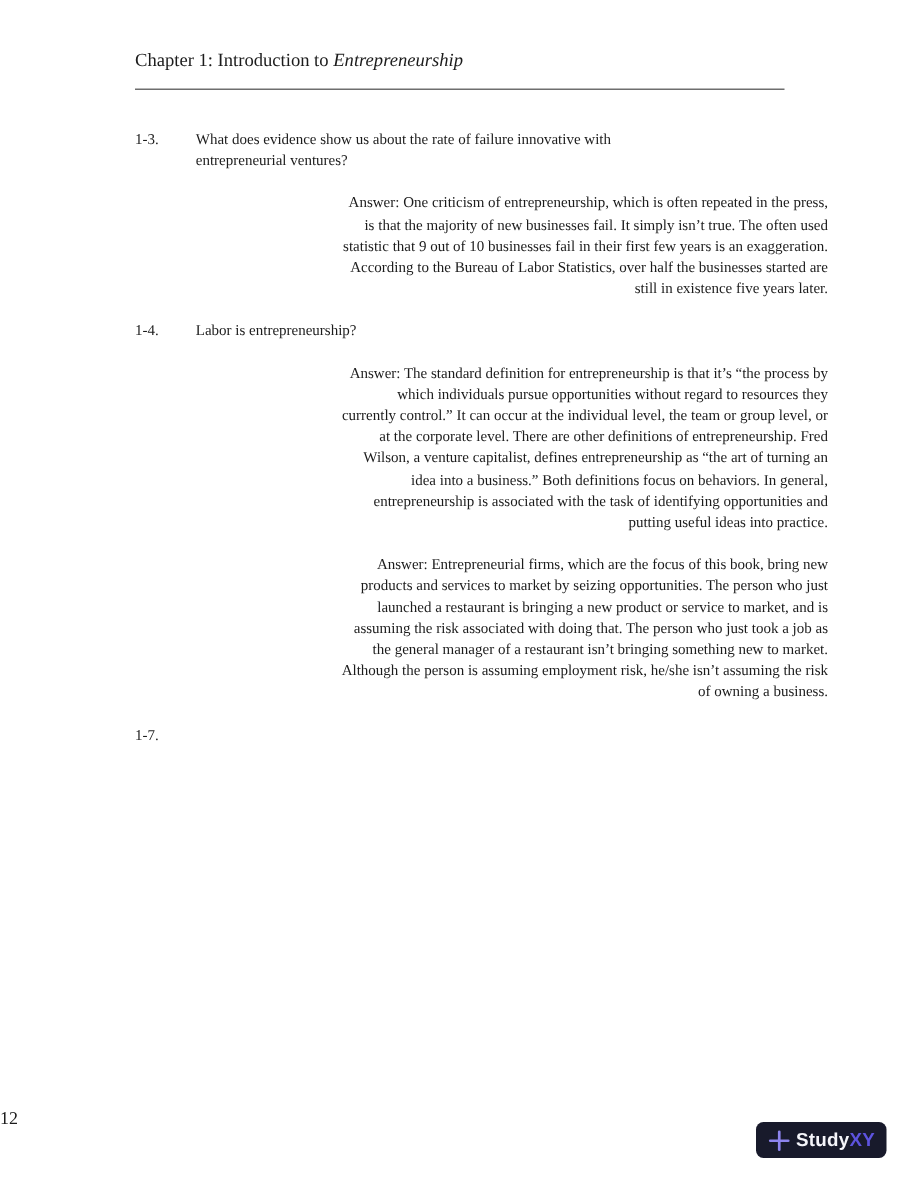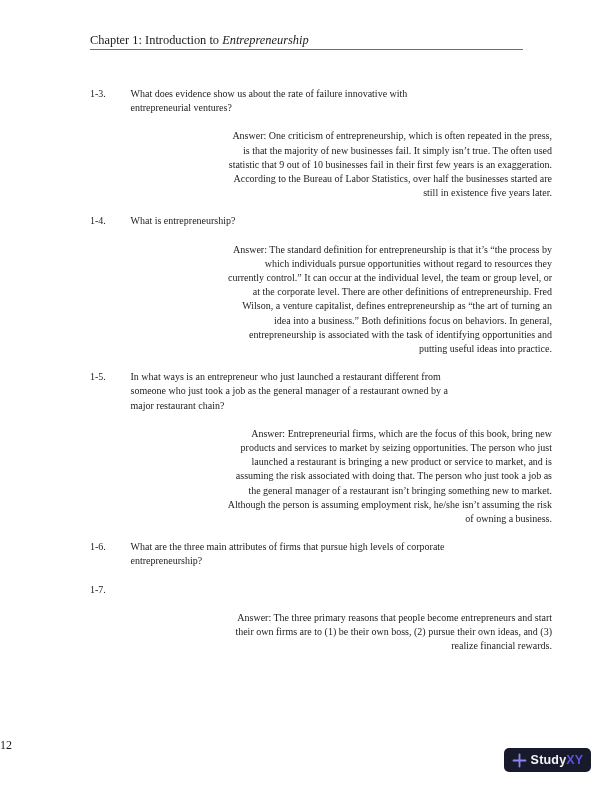--- a/index.html
+++ b/index.html
@@ -15,21 +15,21 @@
     background: #ffffff;
     overflow: hidden;
   }
   .chapter-header {
     position: absolute;
     left: 90px; top: 33px;
     width: 433px;
     font-size: 12.4px;
     line-height: 14px;
     border-bottom: 1px solid #6e6e6e;
-    padding-bottom: 2px;
+    padding-bottom: 12px;
   }
   .chapter-header .italic { font-style: italic; }
   .qa-list {
     position: absolute;
     left: 90px; top: 87px;
     width: 462px;
     font-size: 10px;
     line-height: 14.2px;
   }
   .qa-question {
@@ -98,57 +98,43 @@
 entrepreneurial ventures?</div>
     </div>
     <div class="qa-answer">Answer: One criticism of entrepreneurship, which is often repeated in the press,
 is that the majority of new businesses fail. It simply isn’t true. The often used
 statistic that 9 out of 10 businesses fail in their first few years is an exaggeration.
 According to the Bureau of Labor Statistics, over half the businesses started are
 still in existence five years later.</div>
 
     <div class="qa-question">
       <div class="qa-number">1-4.</div>
-      <div class="qa-question-text">What is entrepreneurship?</div>
+      <div class="qa-question-text">Labor is entrepreneurship?</div>
     </div>
     <div class="qa-answer">Answer: The standard definition for entrepreneurship is that it’s “the process by
 which individuals pursue opportunities without regard to resources they
 currently control.” It can occur at the individual level, the team or group level, or
 at the corporate level. There are other definitions of entrepreneurship. Fred
 Wilson, a venture capitalist, defines entrepreneurship as “the art of turning an
 idea into a business.” Both definitions focus on behaviors. In general,
 entrepreneurship is associated with the task of identifying opportunities and
 putting useful ideas into practice.</div>
 
-    <div class="qa-question">
-      <div class="qa-number">1-5.</div>
-      <div class="qa-question-text">In what ways is an entrepreneur who just launched a restaurant different from
-someone who just took a job as the general manager of a restaurant owned by a
-major restaurant chain?</div>
-    </div>
     <div class="qa-answer">Answer: Entrepreneurial firms, which are the focus of this book, bring new
 products and services to market by seizing opportunities. The person who just
 launched a restaurant is bringing a new product or service to market, and is
 assuming the risk associated with doing that. The person who just took a job as
 the general manager of a restaurant isn’t bringing something new to market.
 Although the person is assuming employment risk, he/she isn’t assuming the risk
 of owning a business.</div>
 
-    <div class="qa-question">
-      <div class="qa-number">1-6.</div>
-      <div class="qa-question-text">What are the three main attributes of firms that pursue high levels of corporate
-entrepreneurship?</div>
-    </div>
 
     <div class="qa-question">
       <div class="qa-number">1-7.</div>
     </div>
-    <div class="qa-answer">Answer: The three primary reasons that people become entrepreneurs and start
-their own firms are to (1) be their own boss, (2) pursue their own ideas, and (3)
-realize financial rewards.</div>
 
   </div>
 
   <div class="page-number">12</div>
 
   <div class="studyxy-logo">
     <span class="plus-icon">
       <svg width="15" height="15" viewBox="0 0 15 15">
         <line x1="7.5" y1="1.5" x2="7.5" y2="13.5" stroke="#8d84ee" stroke-width="1.8" stroke-linecap="round"></line>
         <line x1="1.5" y1="7.5" x2="13.5" y2="7.5" stroke="#8d84ee" stroke-width="1.8" stroke-linecap="round"></line>

